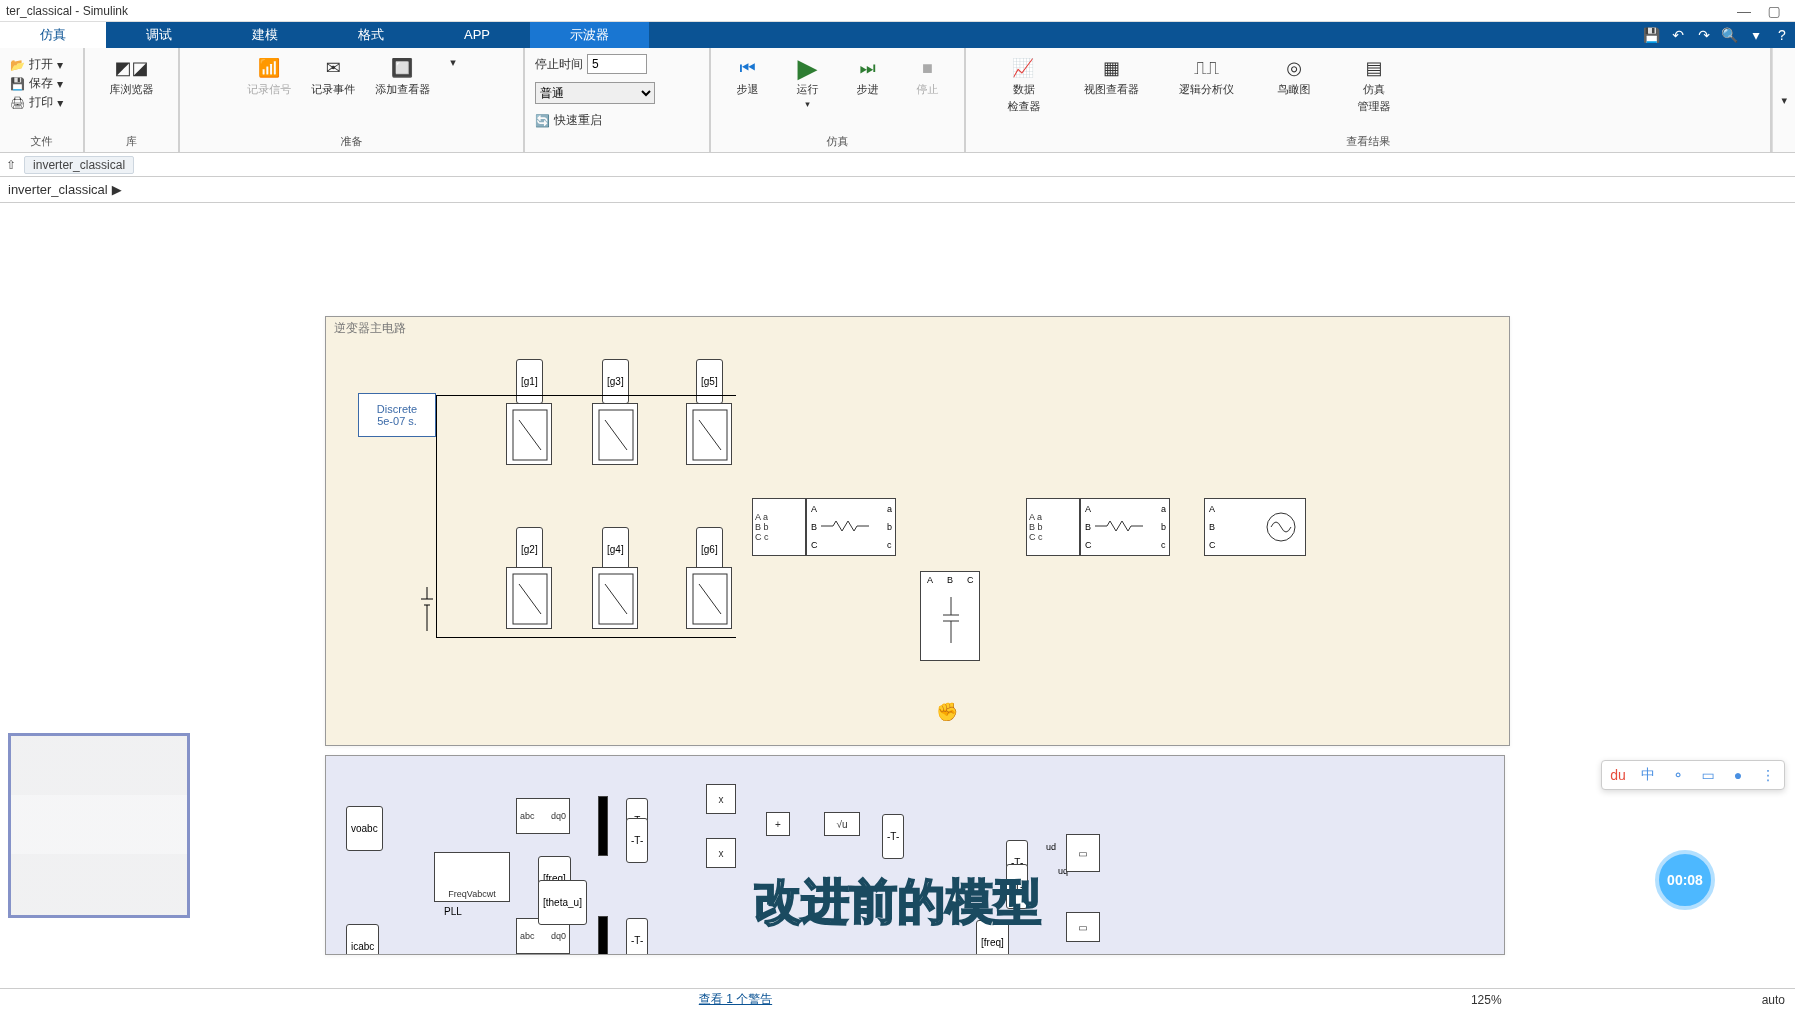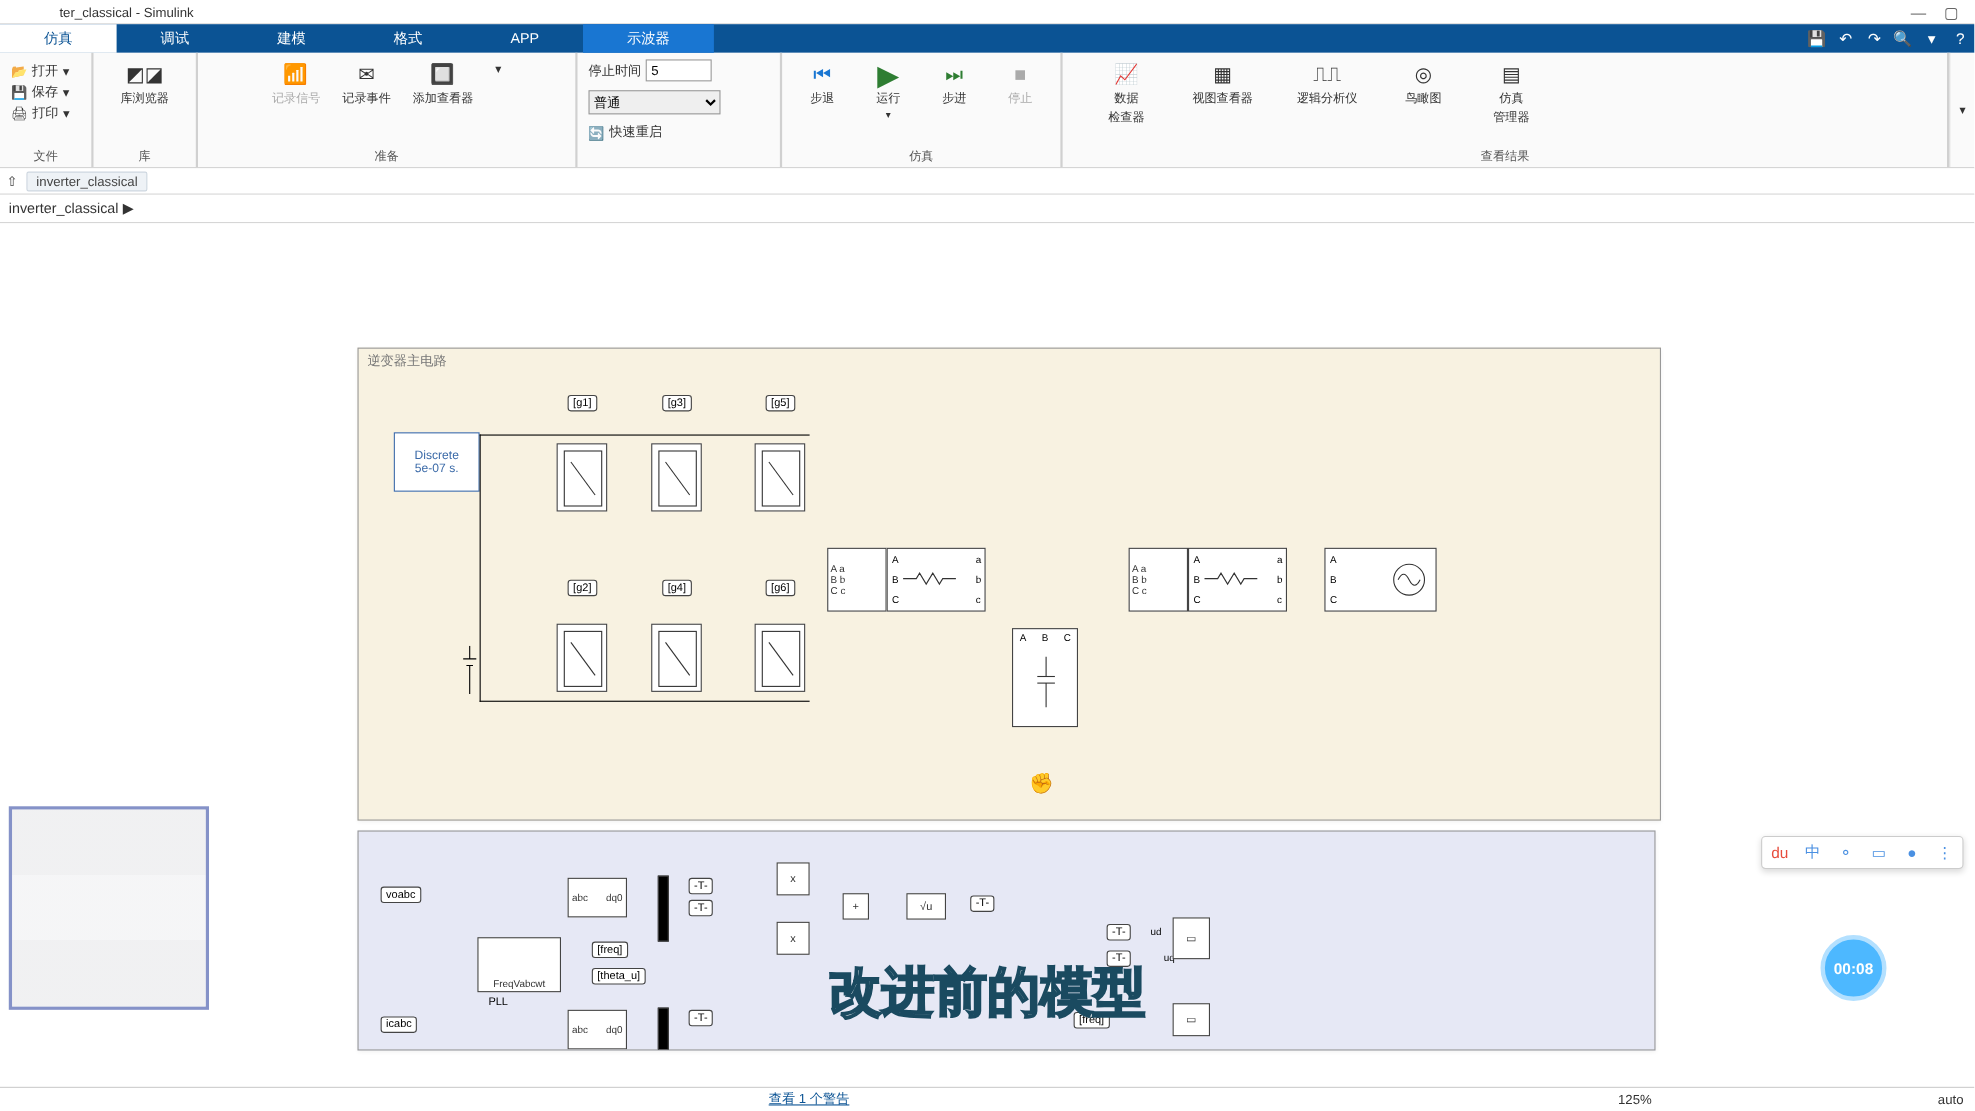--- a/index.html
+++ b/index.html
@@ -1,20 +1,20 @@
 <!DOCTYPE html>
 <html><head>
 <meta charset="utf-8">
 <style>
 * { margin: 0; padding: 0; box-sizing: border-box; font-family: "Segoe UI", Arial, sans-serif; }
 body { width: 1795px; height: 1010px; background: #fff; overflow: hidden; position: relative; }
 
 
 .title-bar { height: 22px; background: #fff; display: flex; align-items: center; padding: 0 6px; font-size: 12px; color: #333; border-bottom: 1px solid #ddd; }
-.title-bar .title-text { flex: 1; margin-left: 48px; }
+.title-bar .title-text { flex: 1; }
 .title-bar .win-btn { width: 30px; text-align: center; font-size: 14px; color: #666; }
 
 
 .tab-strip { height: 26px; background: #0b5394; display: flex; align-items: stretch; }
 .tab-strip .tab { padding: 0 40px; line-height: 26px; font-size: 13px; color: #fff; cursor: pointer; }
 .tab-strip .tab.active { background: #fff; color: #0b5394; }
 .tab-strip .tab.highlight { background: #1976d2; color: #fff; }
 .tab-strip .spacer { flex: 1; }
 .tab-strip .mini-btn { width: 26px; display: flex; align-items: center; justify-content: center; color: #fff; font-size: 14px; }
 
@@ -44,22 +44,22 @@
 .area { position: absolute; border: 1px solid #999; box-shadow: 0 1px 4px rgba(0,0,0,0.06); }
 .area .area-title { font-size: 12px; color: #777; padding: 3px 8px; }
 
 .area1 { left: 325px; top: 113px; width: 1185px; height: 430px; background: #f8f2e1; }
 .area2 { left: 325px; top: 552px; width: 1180px; height: 200px; background: #e6e8f5; overflow: hidden; }
 
 .thumb { position: absolute; left: 8px; top: 530px; width: 182px; height: 185px; border: 3px solid #8592c8; background: #f6f7fb; }
 .thumb-inner { width: 100%; height: 100%; background: linear-gradient(#eee 0 33%, #f5f5f5 33% 66%, #eee 66% 100%); opacity: 0.7; }
 
 .block { position: absolute; background: #fff; border: 1px solid #444; font-size: 10px; color: #333; display: flex; align-items: center; justify-content: center; }
-.block.powergui { width: 78px; height: 54px; border-color: #3b6aa8; color: #3b6aa8; flex-direction: column; font-size: 11px; }
-.tagblk { position: absolute; background: #fff; border: 1px solid #444; font-size: 10px; padding: 1px 4px; border-radius: 3px; }
+.block.powergui { width: 78px; height: 44px; border-color: #3b6aa8; color: #3b6aa8; flex-direction: column; font-size: 11px; }
+.tagblk { position: absolute; background: #fff; border: 1px solid #444; font-size: 10px; padding: 16px 4px; border-radius: 3px; }
 .igbt { width: 46px; height: 62px; }
 .igbt svg { width: 100%; height: 100%; }
 .meas { width: 54px; height: 58px; font-size: 9px; }
 .rlc { width: 90px; height: 58px; font-size: 9px; }
 .src { width: 102px; height: 58px; }
 .vsrc { position: absolute; left: 95px; top: 270px; font-size: 18px; color: #333; }
 .wire { position: absolute; background: #000; }
 
 
 .status-bar { position: absolute; bottom: 0; left: 0; right: 0; height: 22px; background: #fff; border-top: 1px solid #ccc; display: flex; align-items: center; font-size: 12px; color: #0b5394; }

